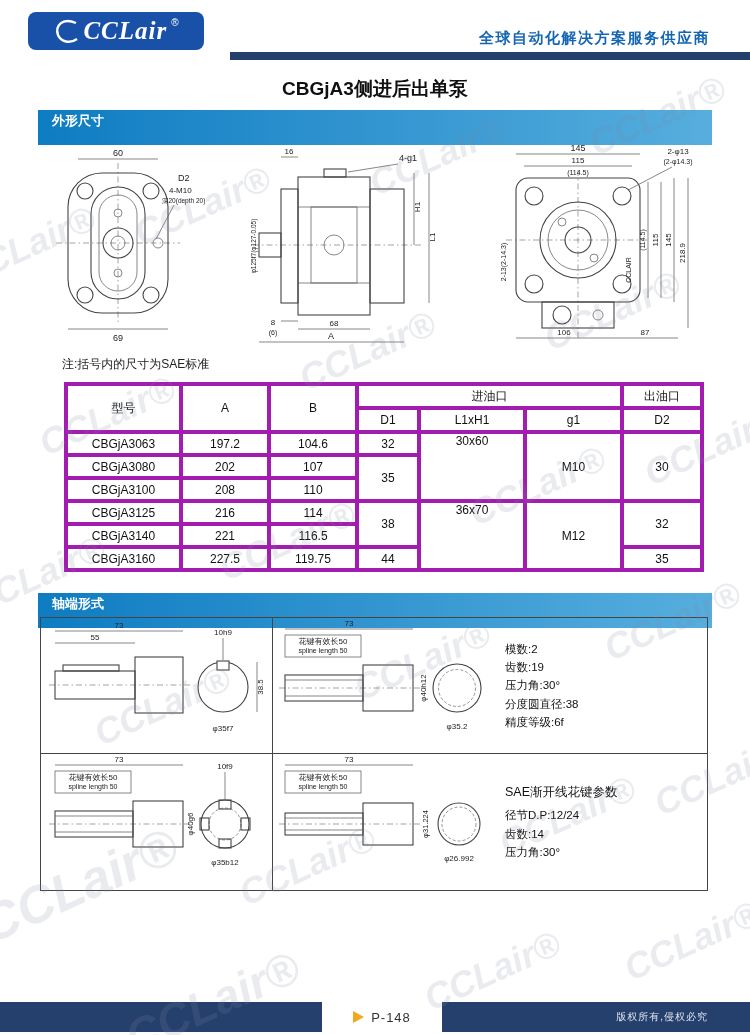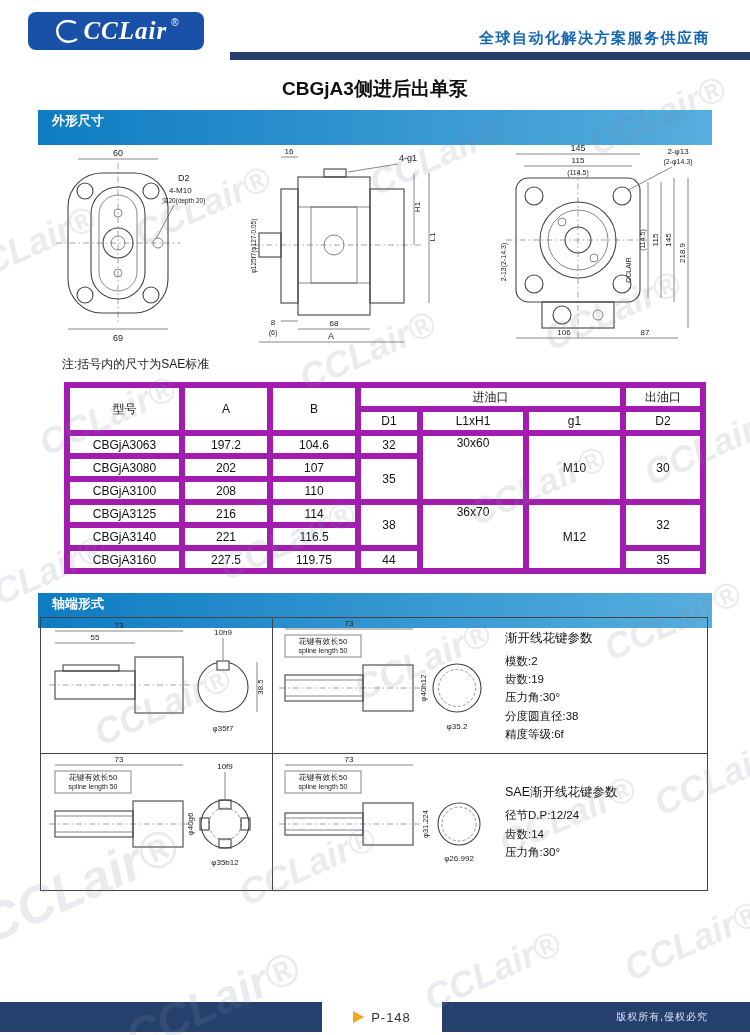--- a/index.html
+++ b/index.html
@@ -16,21 +16,21 @@
   .title{position:absolute;left:0;top:76px;width:100%;text-align:center;font-size:19px;font-weight:bold;color:#101010;z-index:2}
   .secbar{position:absolute;left:38px;width:674px;height:35px;background:linear-gradient(90deg,#0e7cc2,#57aede);
           color:#fff;font-size:13px;font-weight:bold;line-height:22px;padding-left:14px;z-index:2}
   #secbar-outline{top:110px}
   #secbar-shaft{top:593px}
   .drawings{position:absolute;left:28px;top:138px;width:694px;height:212px;display:flex;
             justify-content:space-between;align-items:flex-end;z-index:2}
   .note{position:absolute;left:62px;top:356px;font-size:12px;color:#222;z-index:2}
   table.dims{position:absolute;left:64px;top:382px;width:636px;border-collapse:collapse;z-index:2;
              font-size:12px;color:#111;table-layout:fixed}
-  .dims th,.dims td{border:6px solid #a21caf;text-align:center;height:23px;font-weight:normal;padding:0 3px}
+  .dims th,.dims td{border:4px solid #a21caf;text-align:center;height:23px;font-weight:normal;padding:0 3px}
   .dims thead th{height:24px}
   .dims{border:2px solid #222}
   .vat{vertical-align:top;padding-top:4px}
   .shaftbox{position:absolute;left:40px;top:617px;width:668px;height:274px;border:1px solid #444;z-index:2;background:transparent}
   .srow{display:flex;height:136px}
   .srow.first{border-bottom:1px solid #444}
   .scell1{width:232px;border-right:1px solid #444;display:flex;align-items:center;justify-content:center}
   .scell2{flex:1;display:flex;align-items:center}
   .params{width:196px;padding-left:4px;font-size:11.5px;color:#111;line-height:1.6}
   .params .ptitle{font-size:12.5px;margin-bottom:4px}
@@ -290,21 +290,20 @@
           <rect class="ln" x="12" y="56" width="78" height="26"></rect>
           <line class="thin" x1="12" y1="61" x2="90" y2="61"></line>
           <line class="thin" x1="12" y1="77" x2="90" y2="77"></line>
           <rect class="ln" x="90" y="46" width="50" height="46"></rect>
           <circle class="ln" cx="184" cy="69" r="24"></circle>
           <circle class="dot" cx="184" cy="69" r="18.5"></circle>
           <text x="153" y="69" font-size="8" text-anchor="middle" transform="rotate(-90 153 69)">φ40h12</text>
           <text x="184" y="110" font-size="8" text-anchor="middle">φ35.2</text>
         </svg>
         <div class="params">
-          <div class="ptitle">渐开线花键参数</div>
           <div>模数:2</div>
           <div>齿数:19</div>
           <div>压力角:30°</div>
           <div>分度圆直径:38</div>
           <div>精度等级:6f</div>
         </div>
       </div>
     </div>
     <div class="srow">
       <div class="scell1">

